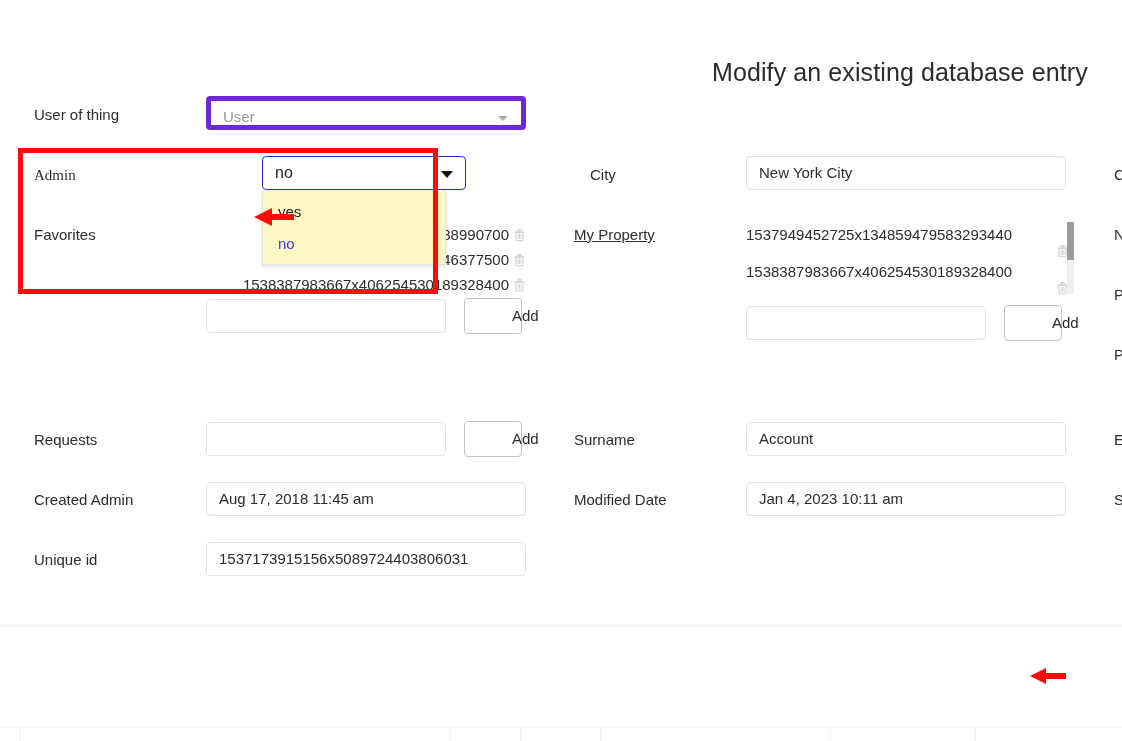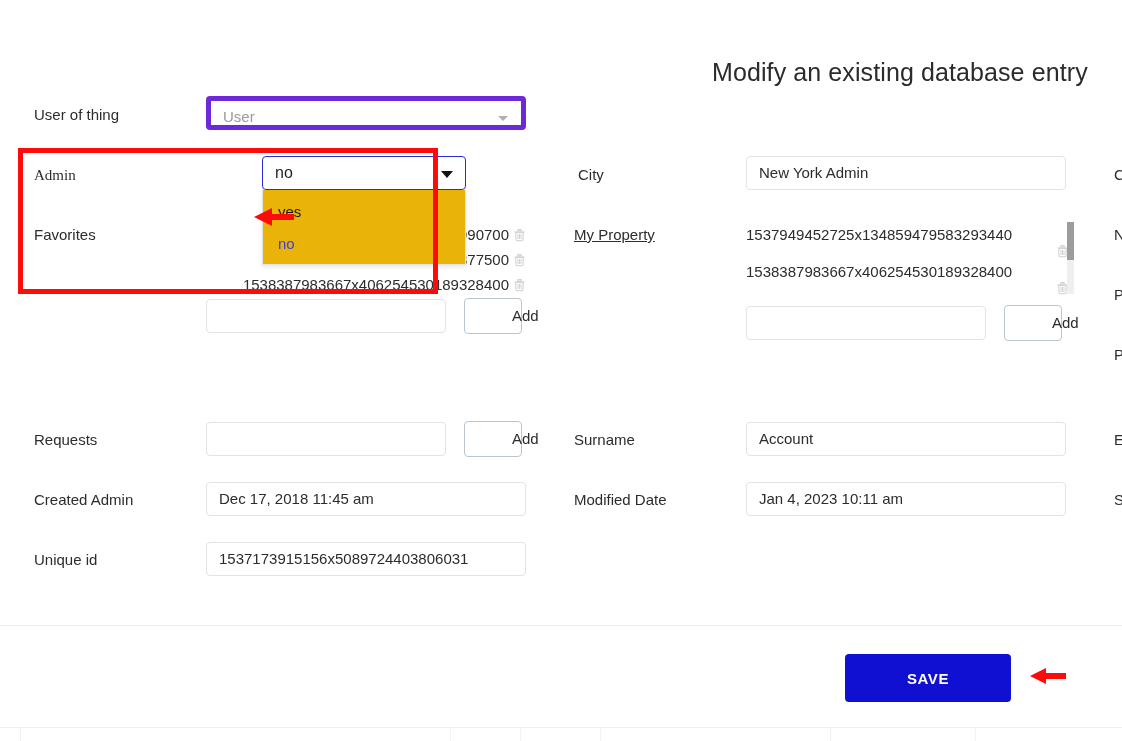--- a/index.html
+++ b/index.html
@@ -116,22 +116,22 @@
     right: 12px; top: 14px;
     width: 0; height: 0;
     border-left: 6px solid transparent;
     border-right: 6px solid transparent;
     border-top: 7px solid #111;
   }
 
   .dropdown-menu {
     position: absolute;
     box-sizing: border-box;
-    width: 204px;
-    background: #eab308;
+    width: 184px;
+    background: #fef9c3;
     border: 1px solid #e4e4e4;
     border-top: none;
     box-shadow: 0 2px 4px rgba(0,0,0,0.10);
     z-index: 39;
     padding: 6px 0 4px 0;
   }
   .dropdown-item {
     font-size: 15px;
     padding: 6px 0 6px 15px;
     line-height: 20px;
@@ -290,30 +290,30 @@
       </div>
 
       <div class="text-input empty" style="position:absolute; left:172px; top:237px; width:240px;"></div>
       <div class="add-btn" style="left:430px; top:236px;">Add</div>
 
       <div class="field-label" style="left:0; top:369px;">Requests</div>
       <div class="text-input empty" style="position:absolute; left:172px; top:360px; width:240px;"></div>
       <div class="add-btn" style="left:430px; top:359px;">Add</div>
 
       <div class="field-label" style="left:0; top:429px;">Created Admin</div>
-      <div class="text-input" style="position:absolute; left:172px; top:420px; width:320px;">Dec 17, 2018 11:45 am</div>
+      <div class="text-input" style="position:absolute; left:172px; top:420px; width:320px;">Aug 17, 2018 11:45 am</div>
 
       <div class="field-label" style="left:0; top:489px;">Unique id</div>
       <div class="text-input" style="position:absolute; left:172px; top:480px; width:320px;">1537173915156x5089724403806031</div>
     </div>
 
     <div class="col col-2">
 
-      <div class="field-label" style="left:4px; top:104px;">City</div>
-      <div class="text-input" style="position:absolute; left:172px; top:94px; width:320px;">New York Admin</div>
+      <div class="field-label" style="left:16px; top:104px;">City</div>
+      <div class="text-input" style="position:absolute; left:172px; top:94px; width:320px;">New York City</div>
 
       <div class="field-label" style="left:0; top:164px;text-decoration:underline;">My Property</div>
 
       <div class="list-row" style="left:172px; top:163px;">
         <span>1537949452725x134859479583293440</span>
       </div>
       <span class="trash" style="position:absolute; left:478px; top:182px;"><svg width="13" height="14" viewBox="0 0 13 14">
             <path d="M1.4 3.4h10.2v1H1.4z" fill="#cfcfcf"></path>
             <path d="M4.6 1.6h3.8v1.3H4.6z" fill="none" stroke="#cfcfcf" stroke-width="1"></path>
             <path d="M2.6 4.6h7.8l-.6 8.1H3.2z" fill="none" stroke="#cfcfcf" stroke-width="1"></path>
@@ -347,21 +347,20 @@
       <div class="field-label" style="left:0; top:104px;">C</div>
       <div class="field-label" style="left:0; top:164px;">N</div>
       <div class="field-label" style="left:0; top:224px;">P</div>
       <div class="field-label" style="left:0; top:284px;">P</div>
       <div class="field-label" style="left:0; top:369px;">E</div>
       <div class="field-label" style="left:0; top:429px;">S</div>
     </div>
   </div>
 
   <div class="divider" style="top:625px;"></div>
-  <button class="save-btn">SAVE</button>
 
   <div class="bottom-rule"></div>
   <div class="vsep" style="left:20px;"></div>
   <div class="vsep" style="left:450px;"></div>
   <div class="vsep" style="left:520px;"></div>
   <div class="vsep" style="left:600px;"></div>
   <div class="vsep" style="left:830px;"></div>
   <div class="vsep" style="left:975px;"></div>
 
   <div class="red-box"></div>

